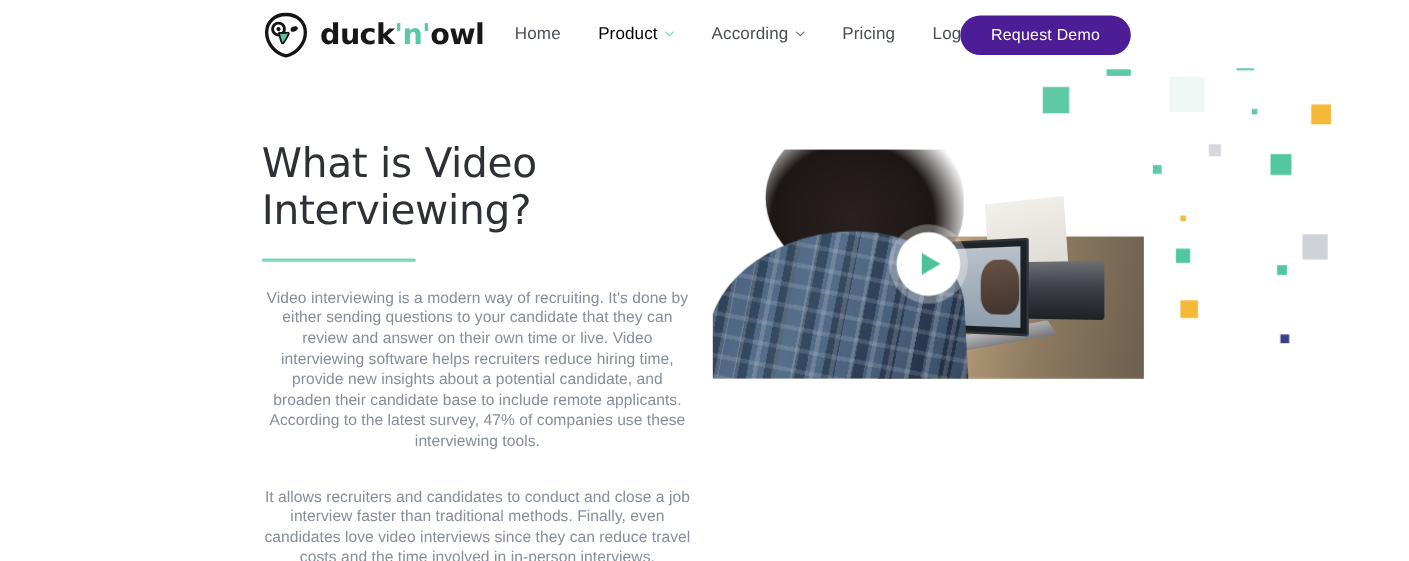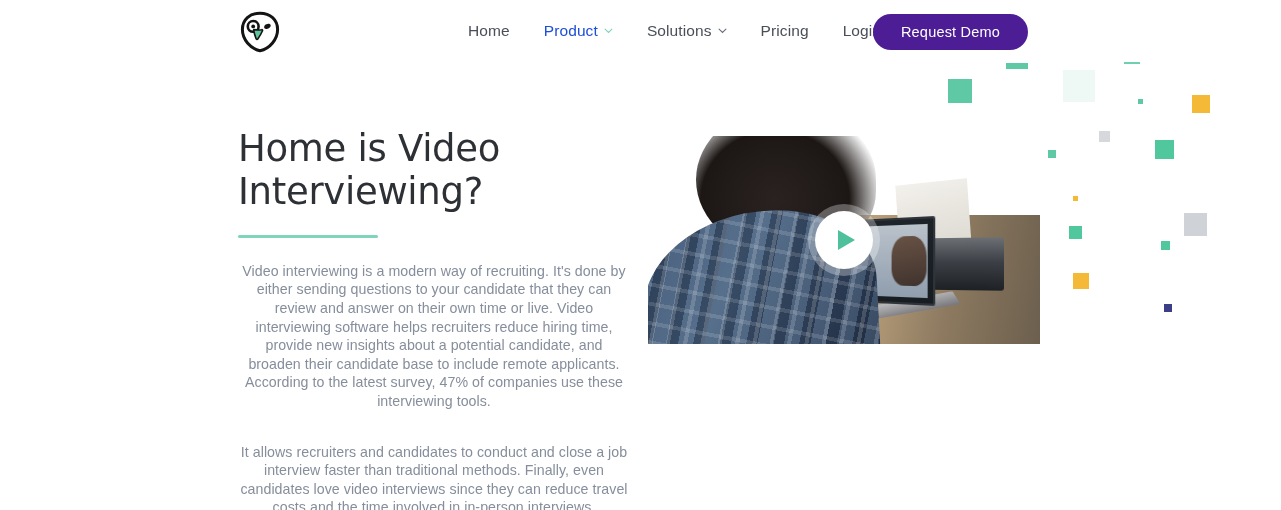--- a/index.html
+++ b/index.html
@@ -69,21 +69,21 @@
     font-size: 15.5px;
     color: #4a4f57;
     letter-spacing: 0.1px;
     white-space: nowrap;
     cursor: pointer;
     padding: 0 17px 0 0;
     margin-right: 17px;
     line-height: 22px;
   }
   .nav-item:last-of-type { margin-right: 0; padding-right: 0; justify-content: center; }
-  .nav-item.active { color: #1d4ed8; }
+  .nav-item.active { color: #000000; }
 
   .chev { width: 9px; height: 6px; display: inline-block; flex: 0 0 auto; }
 
   .cta {
     position: absolute;
     left: 873px;
     top: 14px;
     width: 155px;
     height: 36px;
     border: none;
@@ -282,57 +282,58 @@
   <header class="header">
 
     <a class="brand">
       <svg class="brand-mark" viewBox="0 0 44 44">
         <path d="M22 3.2c10.2 0 17.6 6.6 17.6 16.4 0 9.6-7.7 19.2-17.6 21.2C12.1 38.8 4.4 29.2 4.4 19.6 4.4 9.8 11.8 3.2 22 3.2z" fill="#ffffff" stroke="#141414" stroke-width="3"></path>
         <circle cx="15.2" cy="16.4" r="5.4" fill="#ffffff" stroke="#141414" stroke-width="2.6"></circle>
         <circle cx="15.2" cy="16.4" r="1.9" fill="#141414"></circle>
         <path d="M27.8 14.4c2.6-1.1 4.6-0.6 4.9 0.9 0.3 1.6-1.5 3.3-4 3.6-1.3 0.2-2.3-0.2-2.5-1.1-0.3-1.3 0.4-2.8 1.6-3.4z" fill="#141414"></path>
         <path d="M16.0 19.6c2.6 0.6 5.2 0.6 7.6 0.1 0.8-0.2 1.2 0.5 0.8 1.3-1.3 2.9-2.9 5.6-4.6 8-0.5 0.7-1.4 0.6-1.7-0.2-1.0-2.6-1.8-5.4-2.4-8.3-0.2-0.7 0.1-1.1 0.3-0.9z" fill="#5fc49b" stroke="#141414" stroke-width="1.6" stroke-linejoin="round"></path>
       </svg>
+      <span class="brand-word"><span>duck</span><span class="accent">'n'</span><span>owl</span></span>
     </a>
 
     <nav class="nav">
 
       <a class="nav-item">
         <span>Home</span>
       </a>
 
       <a class="nav-item active">
         <span>Product</span>
         <svg class="chev" viewBox="0 0 10 7">
           <path d="M1 1.4 L5 5.2 L9 1.4" fill="none" stroke="#7fd4bb" stroke-width="1.3" stroke-linecap="round"></path>
         </svg>
       </a>
 
       <a class="nav-item">
-        <span>Solutions</span>
+        <span>According</span>
         <svg class="chev" viewBox="0 0 10 7">
           <path d="M1 1.4 L5 5.2 L9 1.4" fill="none" stroke="#6b7079" stroke-width="1.3" stroke-linecap="round"></path>
         </svg>
       </a>
 
       <a class="nav-item">
         <span>Pricing</span>
       </a>
 
       <a class="nav-item">
         <span>Login</span>
       </a>
 
     </nav>
 
     <button class="cta">Request Demo</button>
   </header>
 
   <section class="content-left">
-    <h1 class="headline">Home is Video
+    <h1 class="headline">What is Video
 Interviewing?</h1>
     <div class="rule"></div>
     <div class="body-copy">
       <p class="para">Video interviewing is a modern way of recruiting. It's done by either sending questions to your candidate that they can review and answer on their own time or live. Video interviewing software helps recruiters reduce hiring time, provide new insights about a potential candidate, and broaden their candidate base to include remote applicants. According to the latest survey, 47% of companies use these interviewing tools.</p>
       <p class="para">It allows recruiters and candidates to conduct and close a job interview faster than traditional methods. Finally, even candidates love video interviews since they can reduce travel costs and the time involved in in-person interviews.</p>
     </div>
   </section>
 
   <div class="video-wrap">
     <div class="video-photo">

